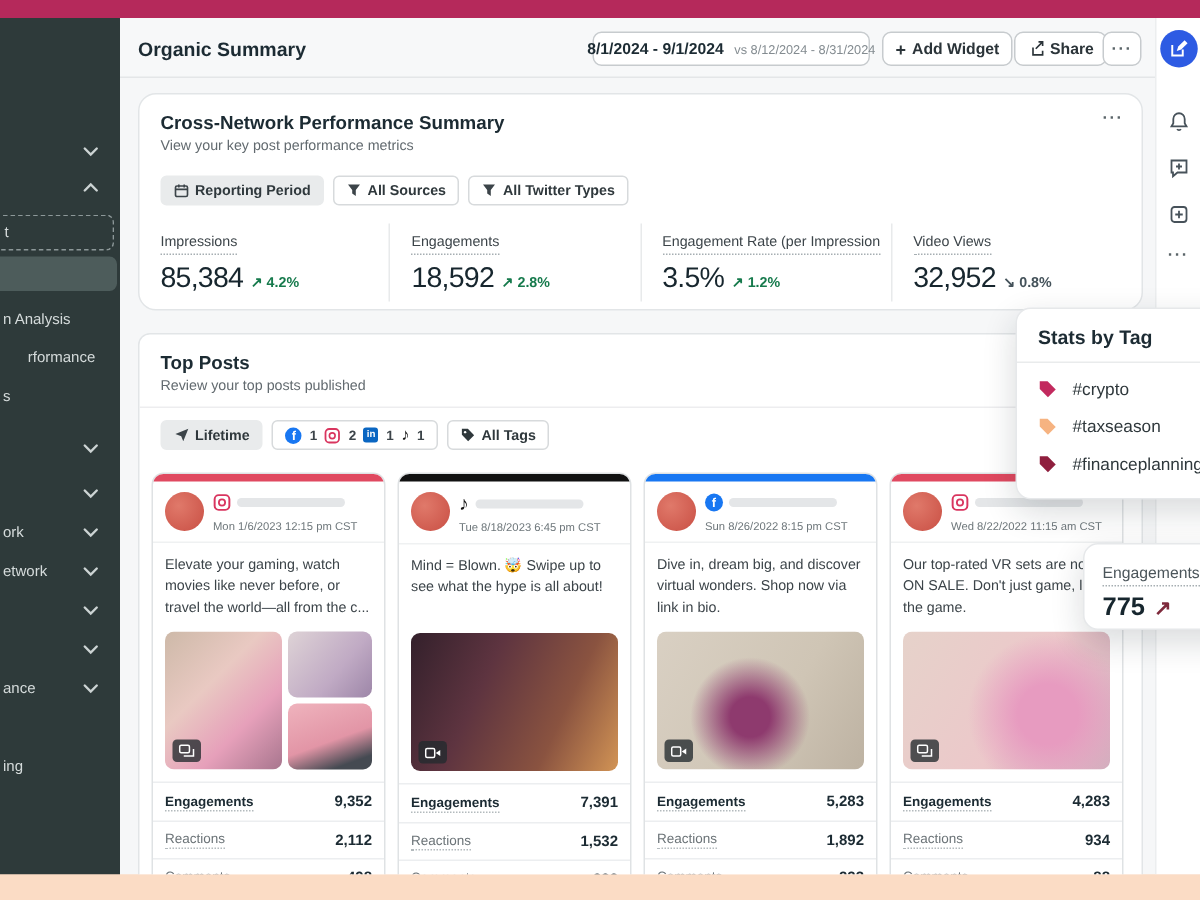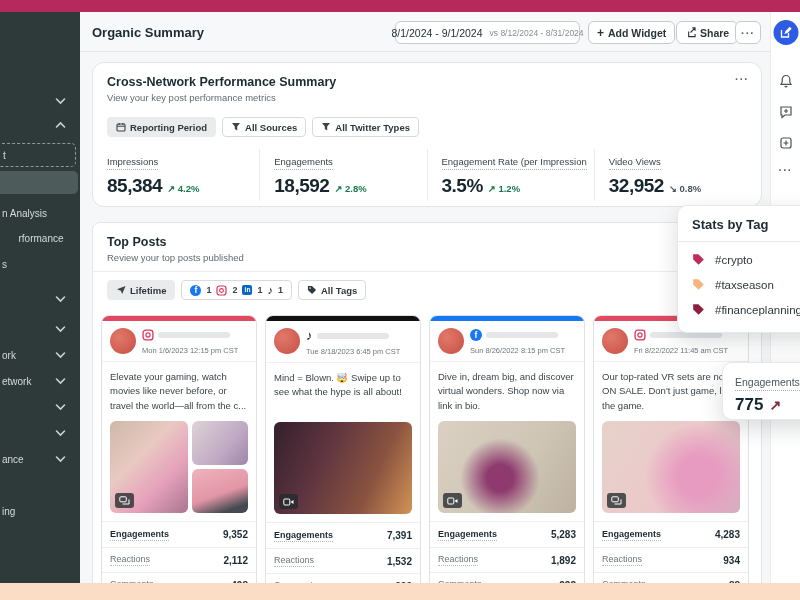--- a/index.html
+++ b/index.html
@@ -21,21 +21,21 @@
   .selected-pill { position:absolute; left:-8px; width:86px; height:23px; background:#4d5c5b; border-radius:5px; }
 
   
   .main { position:absolute; left:80px; top:12px; width:720px; height:571px; background:#f6f7f8; z-index:3; overflow:hidden; }
   .main-header { position:absolute; left:0; top:0; width:720px; height:40px; border-bottom:1px solid #e4e6e8; background:#f7f8f9; }
   .page-title { position:absolute; left:12px; top:13px; font-size:13px; font-weight:bold; color:#1c2b33; }
 
   .btn { position:absolute; top:9px; height:23px; background:#fff; border:1px solid #c7cbce; border-radius:6px;
     display:flex; align-items:center; gap:4px; padding:0 8px; font-size:10.5px; font-weight:bold; color:#2b3439; cursor:pointer; }
   .date-chip { left:315px; width:185px; justify-content:center; }
-  .date-main { font-size:10.5px; font-weight:normal; color:#1c2b33; white-space:nowrap; }
+  .date-main { font-size:10.5px; font-weight:bold; color:#1c2b33; white-space:nowrap; }
   .date-cmp { font-size:8.5px; font-weight:normal; color:#848c91; white-space:nowrap; margin-left:3px; }
   .addw-btn { left:508px; }
   .share-btn { left:596px; }
   .more-btn { left:655px; width:26px; justify-content:center; }
   .dots { color:#5a6468; font-weight:bold; letter-spacing:1px; font-size:11px; }
 
   
   .rail { position:absolute; right:0; top:0; width:30px; height:571px; background:#fff; border-left:1px solid #eceeef; }
   .rail-ic { position:absolute; left:50%; transform:translateX(-50%); cursor:pointer; display:flex; }
   .compose-btn { top:8px; width:25px; height:25px; border-radius:50%; background:#2d5be3; align-items:center; justify-content:center; }
@@ -55,21 +55,21 @@
   .chip.gray { background:#e9ebec; border-color:#e9ebec; }
   .net-chip { gap:5px; }
   .net-count { font-size:9px; font-weight:bold; color:#3c4449; }
 
   
   .metrics { position:absolute; left:0; top:86px; width:668px; height:52px; display:flex; }
   .metric { flex:1; padding:2px 0 0 14px; }
   .metric + .metric { border-left:1px solid #e8eaeb; }
   .m-label { font-size:9.5px; color:#3c4449; display:inline-block; border-bottom:1px dotted #a6aeb2; padding-bottom:2px; white-space:nowrap; }
   .m-valrow { margin-top:5px; display:flex; align-items:baseline; gap:5px; }
-  .m-value { font-size:19px; font-weight:bold; color:#17262e; letter-spacing:-0.5px; }
+  .m-value { font-size:19px; font-weight:normal; color:#17262e; letter-spacing:-0.5px; }
   .m-trend { font-size:9.5px; font-weight:bold; }
   .m-trend.up { color:#167a4c; }
   .m-trend.down { color:#44525a; }
 
   
   .tp-divider { position:absolute; left:0; top:48px; width:668px; border-top:1px solid #ededef; }
   .tp-chips { position:absolute; left:14px; top:57px; }
 
   
   .posts { position:absolute; left:8px; top:92px; display:flex; gap:8px; }
@@ -534,21 +534,21 @@
           <div class="ph-col">
             <div class="ph-row">
               <span class="flexc">
                 <svg width="12" height="12" viewBox="0 0 11 11">
                     <rect x="1" y="1" width="9" height="9" rx="2.5" fill="none" stroke="#d9355f" stroke-width="1.2"></rect>
                     <circle cx="5.5" cy="5.5" r="1.9" fill="none" stroke="#d9355f" stroke-width="1.1"></circle>
                   </svg>
               </span>
               <span class="placeholder-bar"></span>
             </div>
-            <div class="post-date">Fri 8/22/2022 11:45 am CST</div>
+            <div class="post-date">Wed 8/22/2022 11:15 am CST</div>
           </div>
         </div>
         <div class="post-text">Our top-rated VR sets are now ON SALE. Don't just game, live the game.</div>
         <div class="media">
           <div class="media-single">
             <div class="img img-4"></div>
             <div class="media-badge">
               <svg width="11" height="9" viewBox="0 0 11 9">
                   <rect x="0.8" y="0.8" width="6.5" height="5" rx="1" fill="none" stroke="#fff" stroke-width="1"></rect>
                   <path d="M3.5 8h6.5V3.4" fill="none" stroke="#fff" stroke-width="1"></path>

